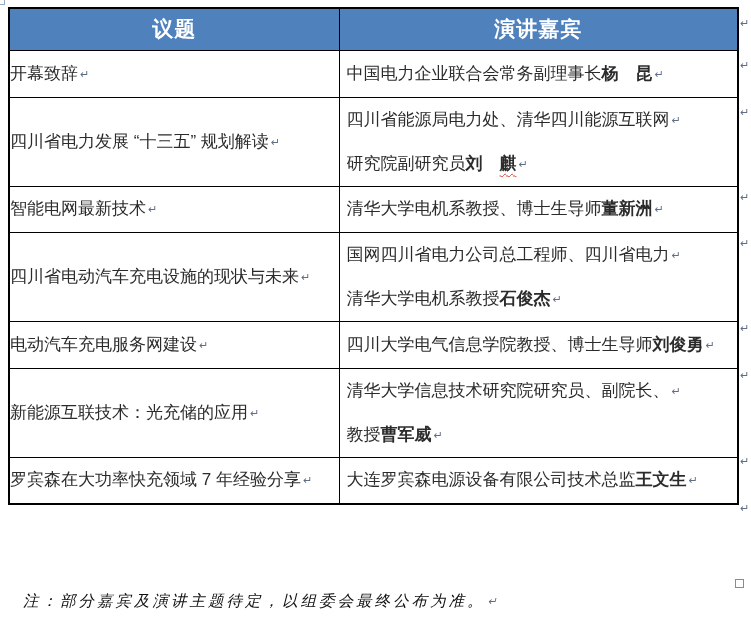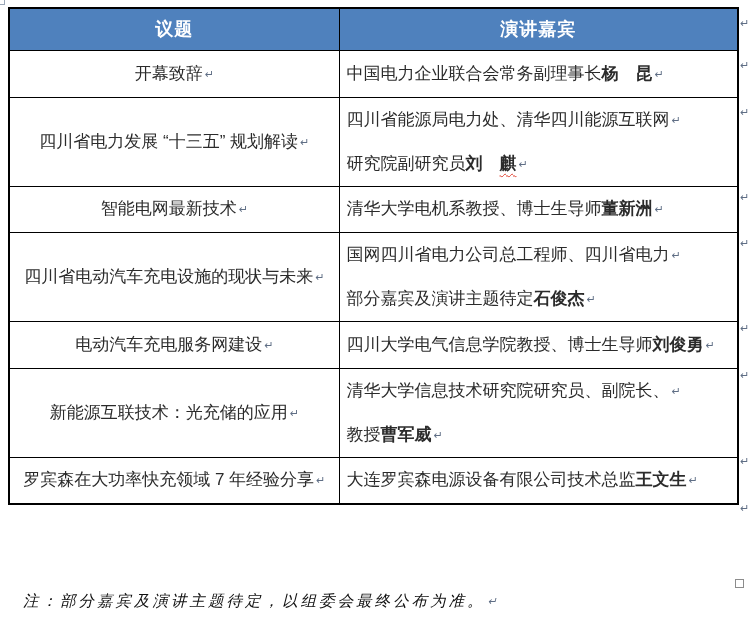--- a/index.html
+++ b/index.html
@@ -16,27 +16,27 @@
     border-right:1px solid #9aa7b8;border-bottom:1px solid #9aa7b8;
   }
   .table-wrap{position:absolute;left:8px;top:7px;}
   table{
     border-collapse:collapse;table-layout:fixed;
     width:729px;border:2px solid #000000;
   }
   th,td{border:1px solid #000000;padding:0;vertical-align:middle;}
   th{
     background:#4F81BD;color:#ffffff;
-    font-size:18px;font-weight:bold;height:40px;
+    font-size:21px;font-weight:bold;height:40px;
     text-align:center;letter-spacing:1px;
   }
   td{font-size:17px;}
   .cell{display:flex;flex-direction:column;justify-content:center;width:100%;height:100%;}
   .tline{line-height:43px;white-space:nowrap;}
-  .col-topic .tline{text-align:center;}
+  .col-topic .tline{text-align:left;}
   .col-speaker{padding-left:7px;padding-right:8px;}
   .bold{font-weight:bold;}
   .sq-red{
     text-decoration:underline;text-decoration-style:wavy;
     text-decoration-color:#e0402f;text-decoration-thickness:1px;
     text-underline-offset:4px;
   }
   .sq-green{
     text-decoration-style:wavy;
     text-decoration-color:#3faf46;text-decoration-thickness:1px;
@@ -115,21 +115,21 @@
         </tr>
         <tr style="height: 85px;">
           <td class="col-topic">
             <div class="cell">
               <div class="tline"><span>四川省电动汽车充电设施的现状与未来</span><span class="pmark">↵</span></div>
             </div>
           </td>
           <td class="col-speaker">
             <div class="cell">
               <div class="tline"><span class="sq-green">国网四川省电力公司</span><span>总工程师、四川省电力</span><span class="pmark">↵</span></div>
-              <div class="tline"><span>部分嘉宾及演讲主题待定</span><span class="bold">石俊杰</span><span class="pmark">↵</span></div>
+              <div class="tline"><span>清华大学电机系教授</span><span class="bold">石俊杰</span><span class="pmark">↵</span></div>
             </div>
           </td>
         </tr>
         <tr style="height: 47px;">
           <td class="col-topic">
             <div class="cell">
               <div class="tline"><span>电动汽车充电服务网建设</span><span class="pmark">↵</span></div>
             </div>
           </td>
           <td class="col-speaker">

